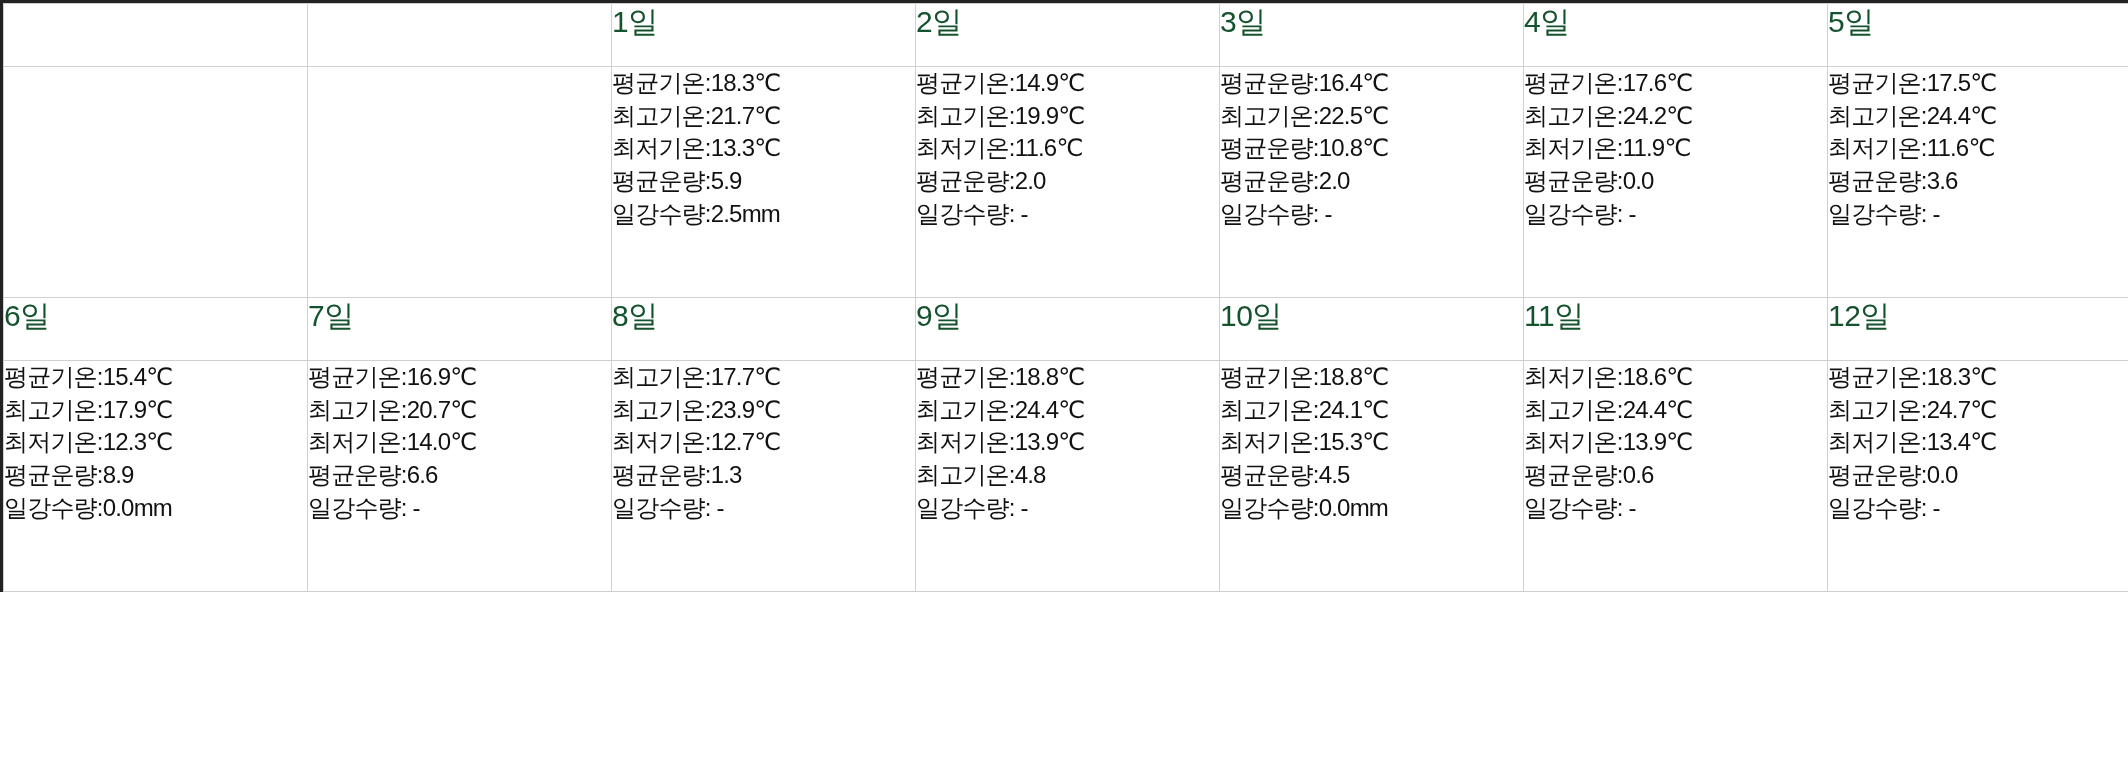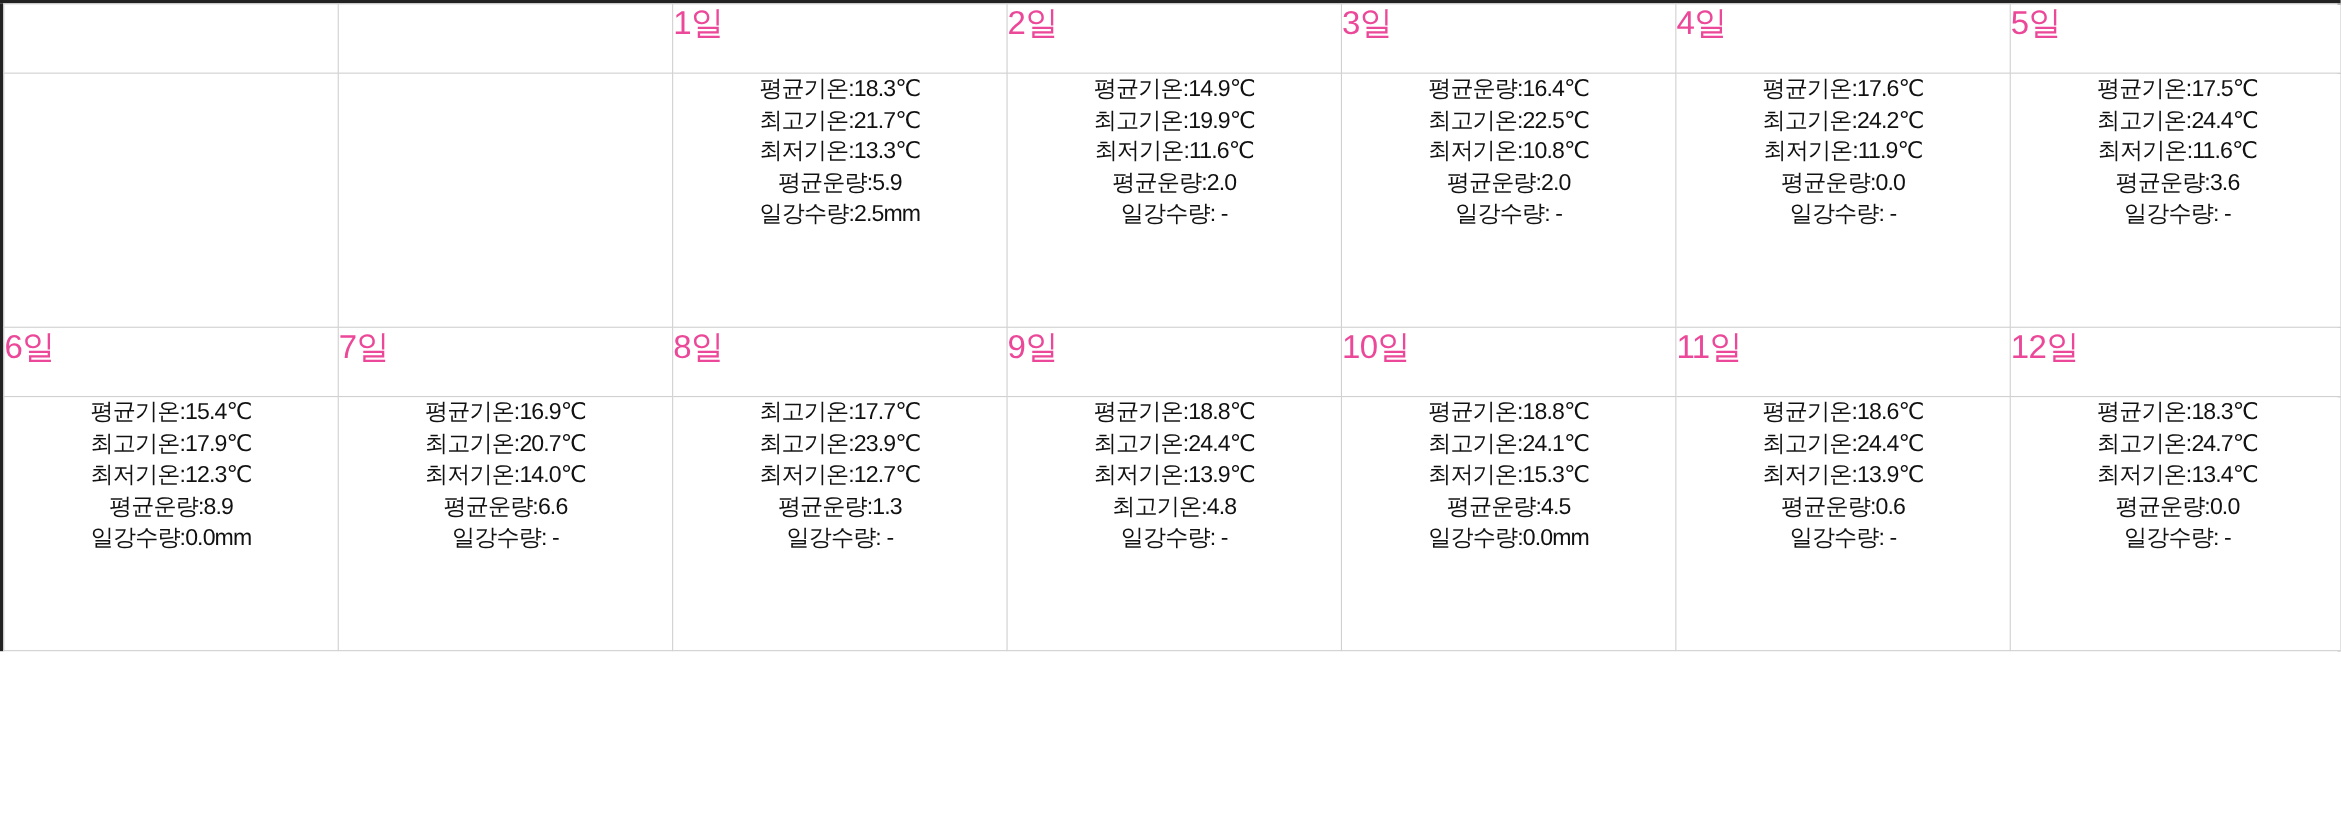--- a/index.html
+++ b/index.html
@@ -34,29 +34,29 @@
     vertical-align: top;
     background: #ffffff;
   }
   td.day-num-cell {
     height: 62px;
     border-bottom: none;
     padding: 4px 0 0 10px;
     font-size: 30px;
     line-height: 1.2;
     letter-spacing: -0.5px;
-    color: #ec4899;
+    color: #14532d;
     white-space: nowrap;
   }
   td.detail-cell {
     height: 230px;
     border-top: none;
     padding: 10px 6px 8px 6px;
-    text-align: center;
-    font-size: 21px;
+    text-align: left;
+    font-size: 24px;
     line-height: 1.36;
     letter-spacing: -0.8px;
     color: #111111;
   }
   .row-divider td {
     border-top: 2px solid #2d2d2d;
   }
   .detail-line {
     white-space: nowrap;
     display: block;
@@ -109,21 +109,21 @@
           <td class="detail-cell">
             <span class="detail-line">평균기온:14.9℃</span>
             <span class="detail-line">최고기온:19.9℃</span>
             <span class="detail-line">최저기온:11.6℃</span>
             <span class="detail-line">평균운량:2.0</span>
             <span class="detail-line">일강수량: -</span>
           </td>
           <td class="detail-cell">
             <span class="detail-line">평균운량:16.4℃</span>
             <span class="detail-line">최고기온:22.5℃</span>
-            <span class="detail-line">최저기온:10.8℃</span>
+            <span class="detail-line">평균운량:10.8℃</span>
             <span class="detail-line">평균운량:2.0</span>
             <span class="detail-line">일강수량: -</span>
           </td>
           <td class="detail-cell">
             <span class="detail-line">평균기온:17.6℃</span>
             <span class="detail-line">최고기온:24.2℃</span>
             <span class="detail-line">최저기온:11.9℃</span>
             <span class="detail-line">평균운량:0.0</span>
             <span class="detail-line">일강수량: -</span>
           </td>
@@ -174,21 +174,21 @@
             <span class="detail-line">일강수량: -</span>
           </td>
           <td class="detail-cell">
             <span class="detail-line">평균기온:18.8℃</span>
             <span class="detail-line">최고기온:24.1℃</span>
             <span class="detail-line">최저기온:15.3℃</span>
             <span class="detail-line">평균운량:4.5</span>
             <span class="detail-line">일강수량:0.0mm</span>
           </td>
           <td class="detail-cell">
-            <span class="detail-line">평균기온:18.6℃</span>
+            <span class="detail-line">최저기온:18.6℃</span>
             <span class="detail-line">최고기온:24.4℃</span>
             <span class="detail-line">최저기온:13.9℃</span>
             <span class="detail-line">평균운량:0.6</span>
             <span class="detail-line">일강수량: -</span>
           </td>
           <td class="detail-cell">
             <span class="detail-line">평균기온:18.3℃</span>
             <span class="detail-line">최고기온:24.7℃</span>
             <span class="detail-line">최저기온:13.4℃</span>
             <span class="detail-line">평균운량:0.0</span>

